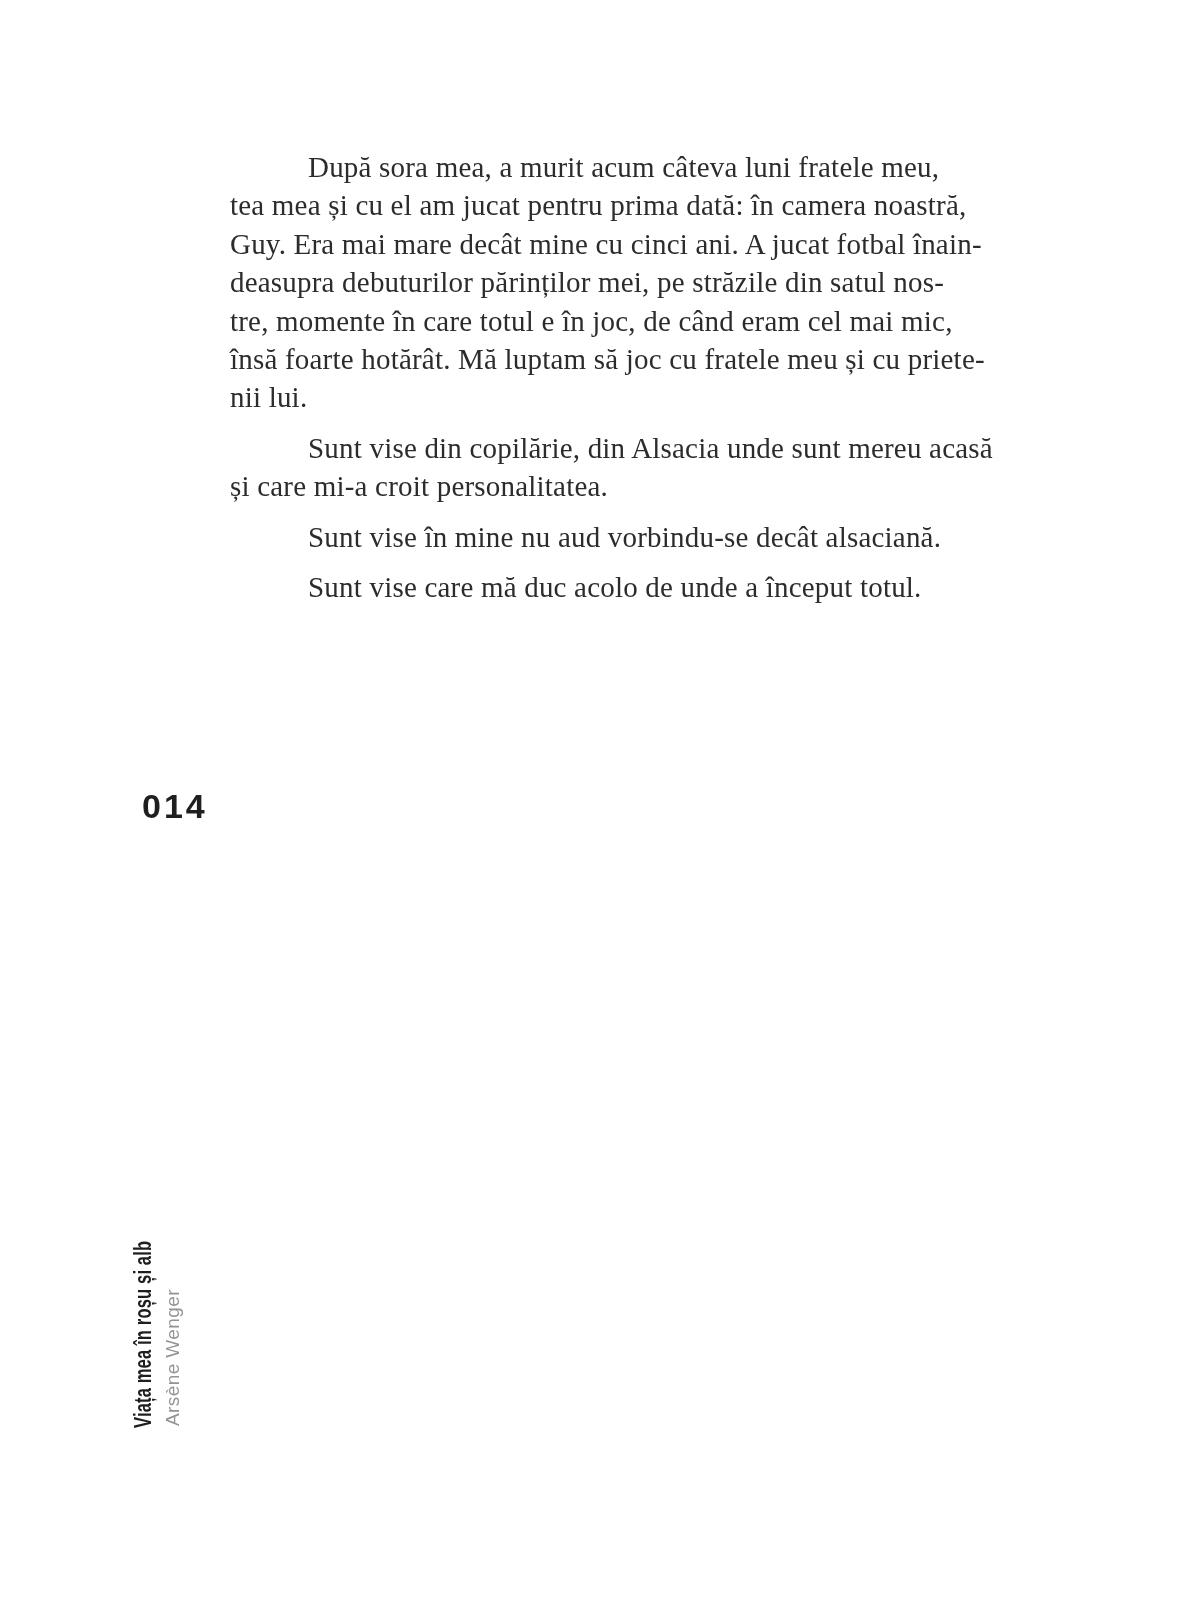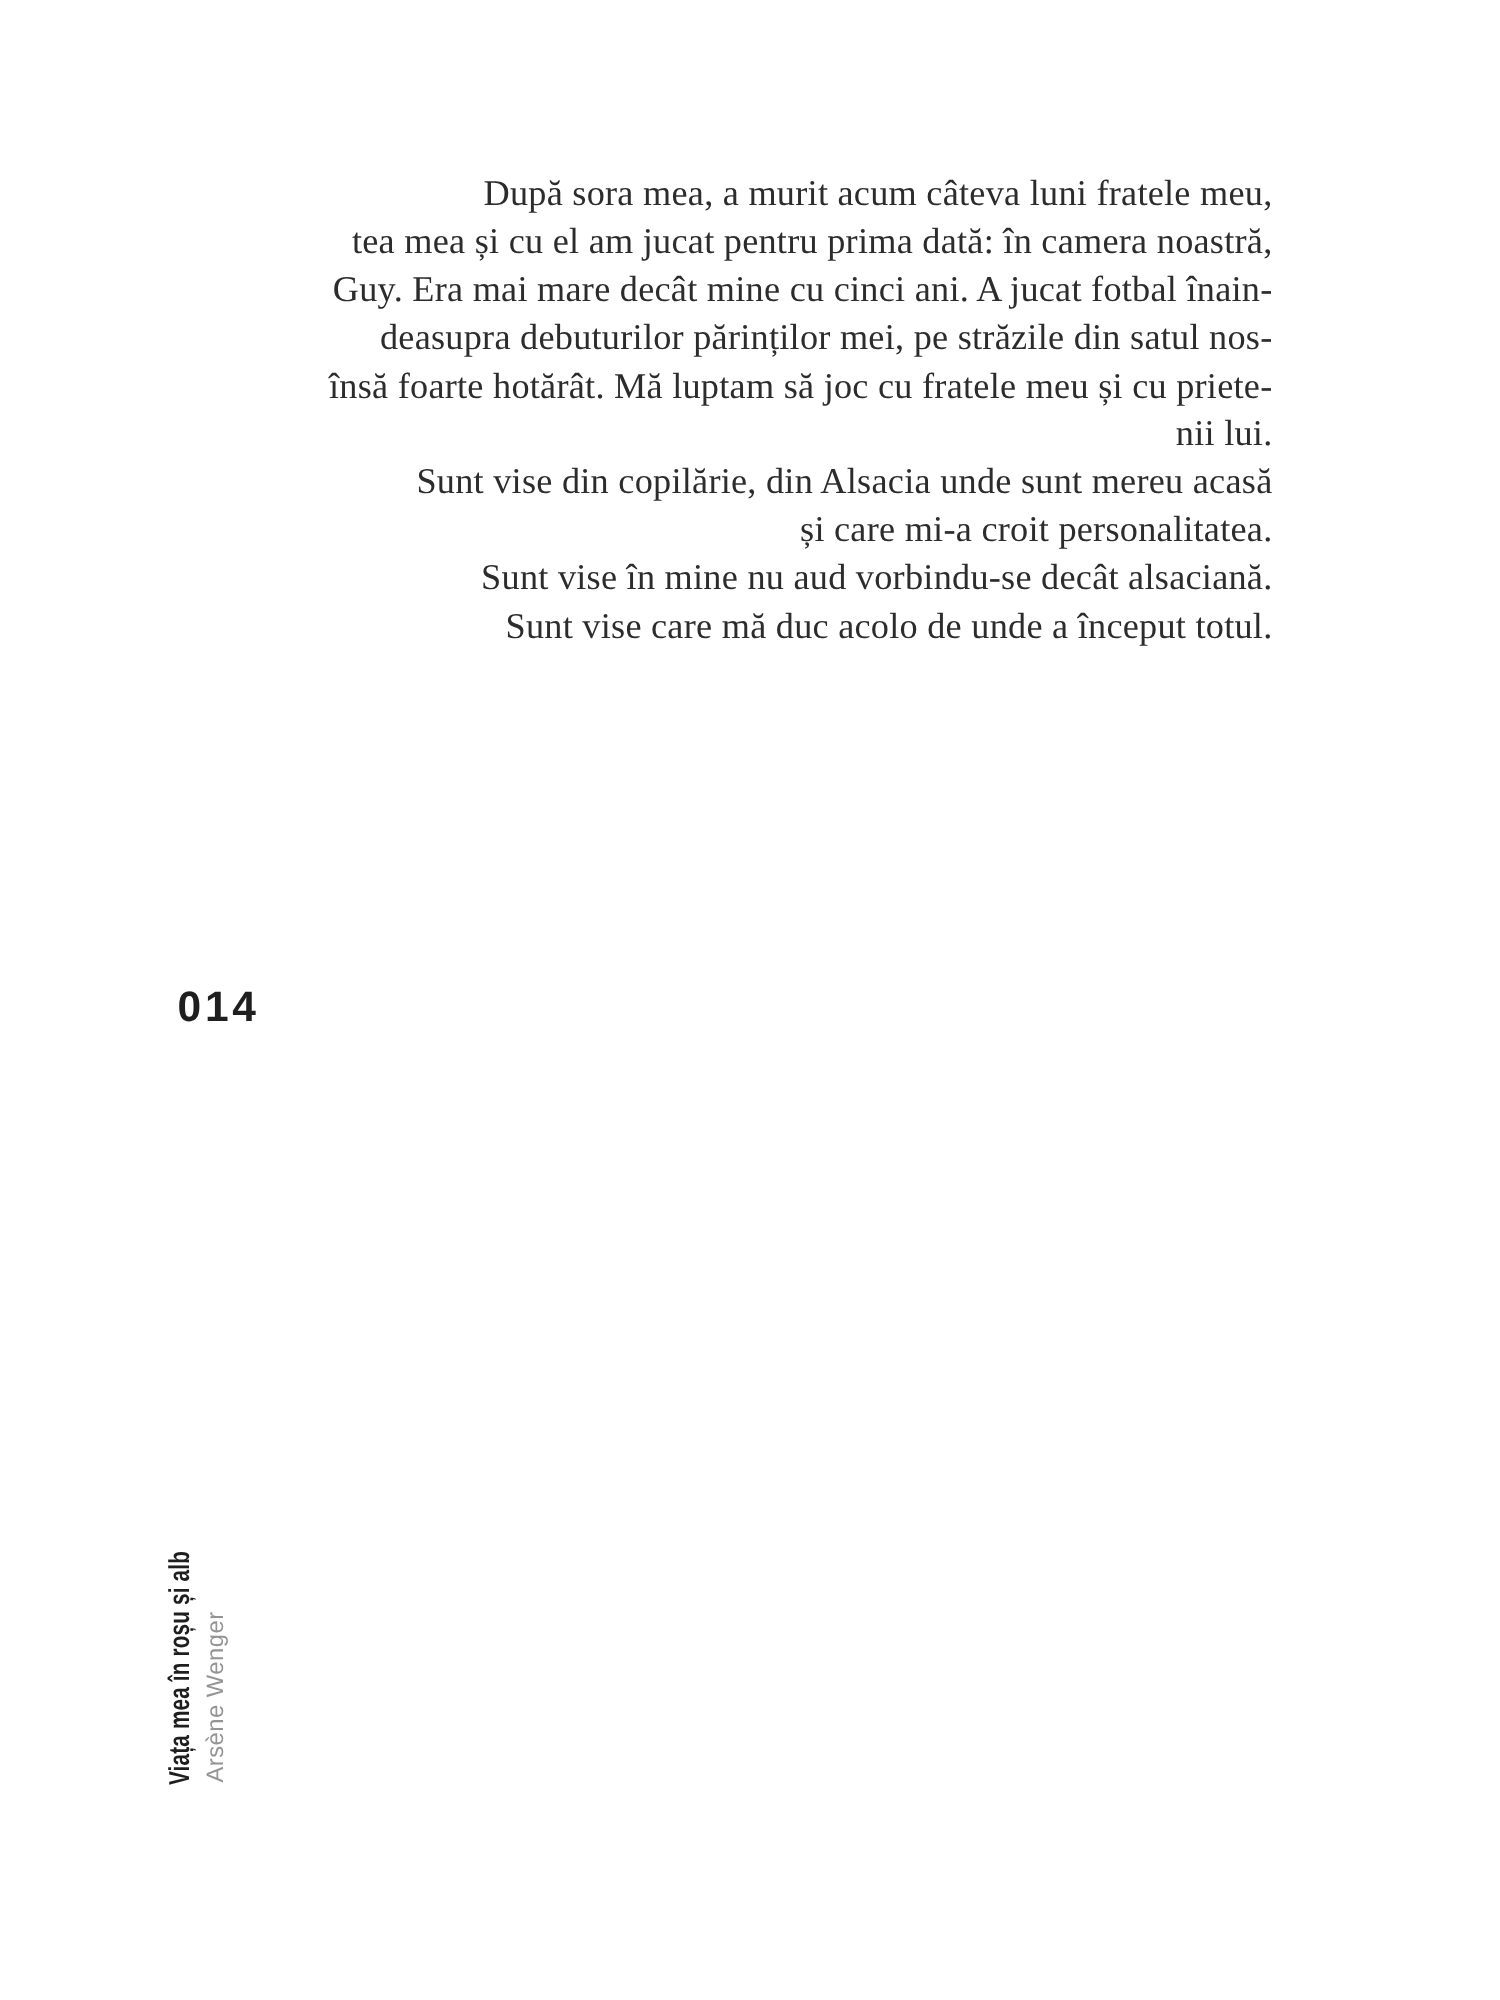--- a/index.html
+++ b/index.html
@@ -23,23 +23,22 @@
     position: absolute;
     left: 218px;
     top: 136px;
     width: 800px;
     font-size: 29px;
     line-height: 38.4px;
     color: #2c2c2c;
     letter-spacing: 0.2px;
   }
   .paragraph {
-    margin: 0;
+    margin: 12px;
     padding: 0;
-    text-align: right;
   }
   .line {
     white-space: nowrap;
   }
   .line.indent {
     padding-left: 78px;
   }
   .page-number {
     position: absolute;
     left: 142px;
@@ -84,20 +83,21 @@
 <body>
 
 <div class="page">
 
   <main class="body-text">
       <div class="paragraph">
         <div class="line indent">După sora mea, a murit acum câteva luni fratele meu,</div>
         <div class="line">tea mea și cu el am jucat pentru prima dată: în camera noastră,</div>
         <div class="line">Guy. Era mai mare decât mine cu cinci ani. A jucat fotbal înain-</div>
         <div class="line">deasupra debuturilor părinților mei, pe străzile din satul nos-</div>
+        <div class="line">tre, momente în care totul e în joc, de când eram cel mai mic,</div>
         <div class="line">însă foarte hotărât. Mă luptam să joc cu fratele meu și cu priete-</div>
         <div class="line">nii lui.</div>
       </div>
       <div class="paragraph">
         <div class="line indent">Sunt vise din copilărie, din Alsacia unde sunt mereu acasă</div>
         <div class="line">și care mi-a croit personalitatea.</div>
       </div>
       <div class="paragraph">
         <div class="line indent">Sunt vise în mine nu aud vorbindu-se decât alsaciană.</div>
       </div>

